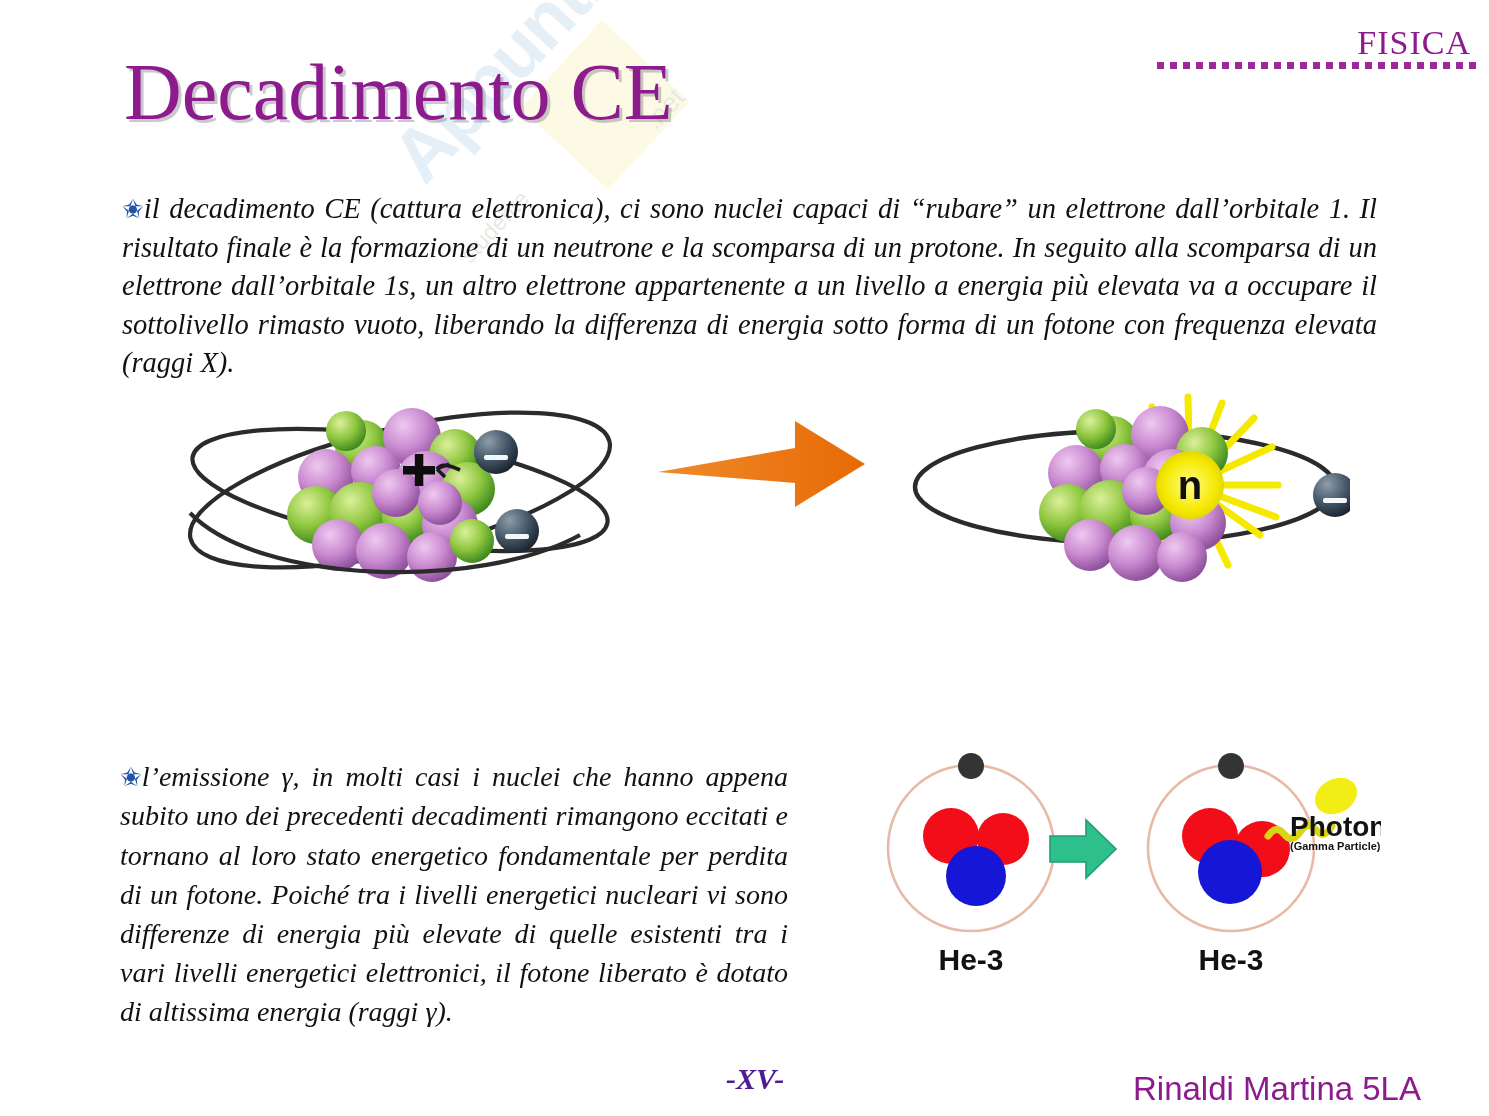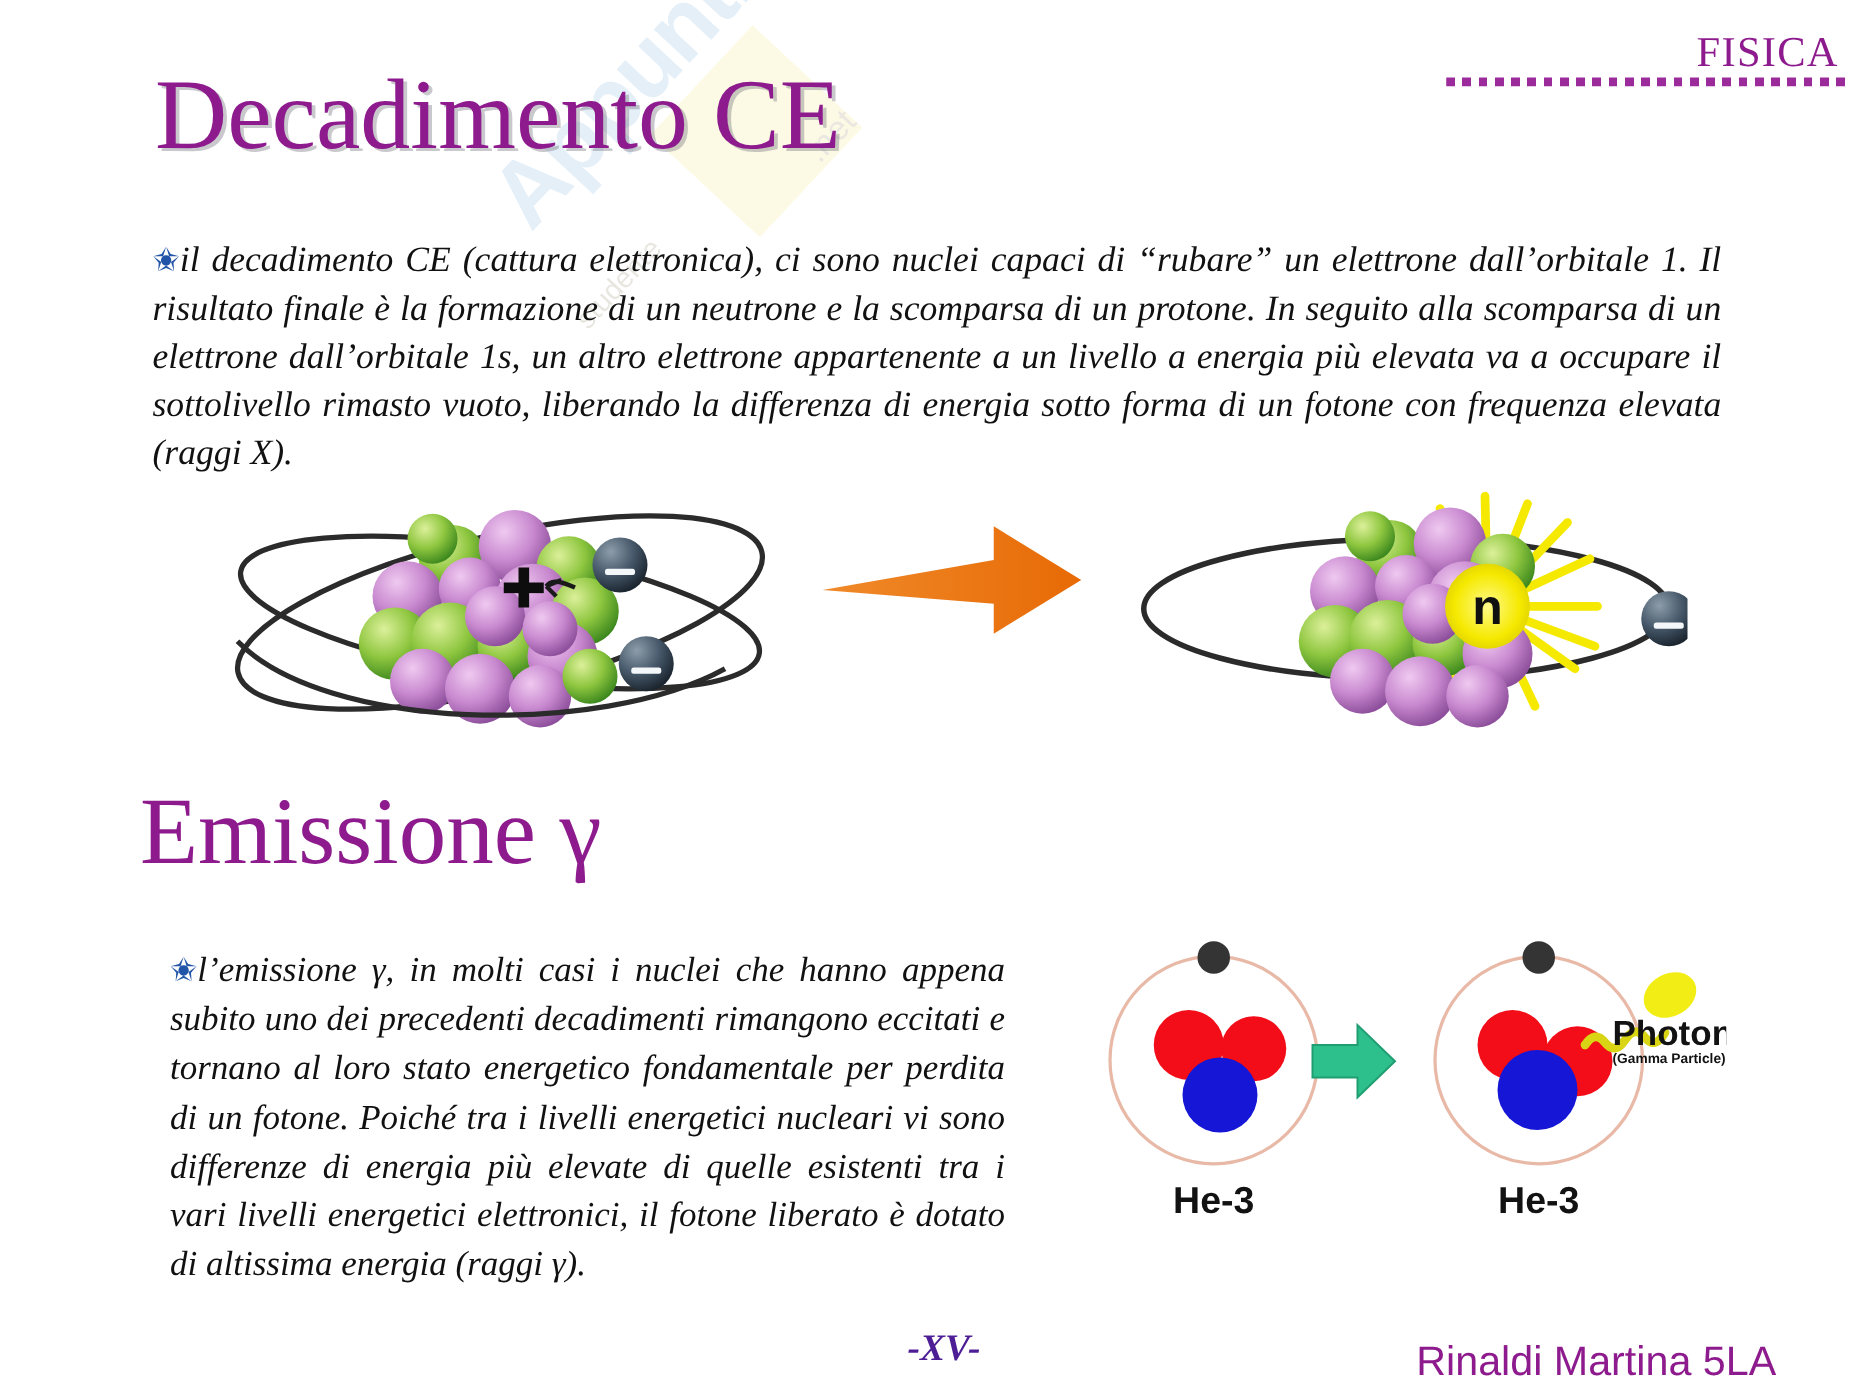--- a/index.html
+++ b/index.html
@@ -128,21 +128,20 @@
     width: 1255px;
     font-size: 28.5px;
     line-height: 1.355;
   }
   #par-gamma {
     left: 120px;
     top: 757px;
     width: 668px;
     font-size: 28px;
     line-height: 1.40;
-    margin-left: 16px;
   }
   .star-bullet {
     color: #2255a8;
     font-style: normal;
     font-size: 26px;
     margin-right: 1px;
     letter-spacing: -1px;
   }
 
   
@@ -336,21 +335,20 @@
       <circle cx="1040" cy="100" r="34" fill="url(#gBurst)"></circle>
       <text class="atom-label" x="1040" y="114" font-size="40" text-anchor="middle">n</text>
 
       <g>
         <circle cx="1185" cy="110" r="22" fill="url(#gElec)"></circle>
         <rect x="1173" y="113" width="24" height="5" rx="2" fill="#f3f7fa"></rect>
       </g>
     </g>
   </svg>
 
-  <div id="title-gamma" class="slide-title">Emissione γ</div>
 
   <div id="par-gamma" class="body-par"><span class="star-bullet">✬</span><span>l’emissione γ, in molti casi i nuclei che hanno appena subito uno dei precedenti decadimenti rimangono eccitati e tornano al loro stato energetico fondamentale per perdita di un fotone. Poiché tra i livelli energetici nucleari vi sono differenze di energia più elevate di quelle esistenti tra i vari livelli energetici elettronici, il fotone liberato è dotato di altissima energia (raggi γ).</span></div>
 
   <svg id="fig-gamma" viewBox="0 0 523 232">
 
     <g>
       <circle cx="113" cy="100" r="83" fill="#ffffff" stroke="#e9b9a8" stroke-width="2.6"></circle>
       <circle cx="113" cy="18" r="13" fill="#343434"></circle>
       <circle cx="93" cy="88" r="28" fill="#f20d18"></circle>
       <circle cx="145" cy="91" r="26" fill="#f20d18"></circle>

